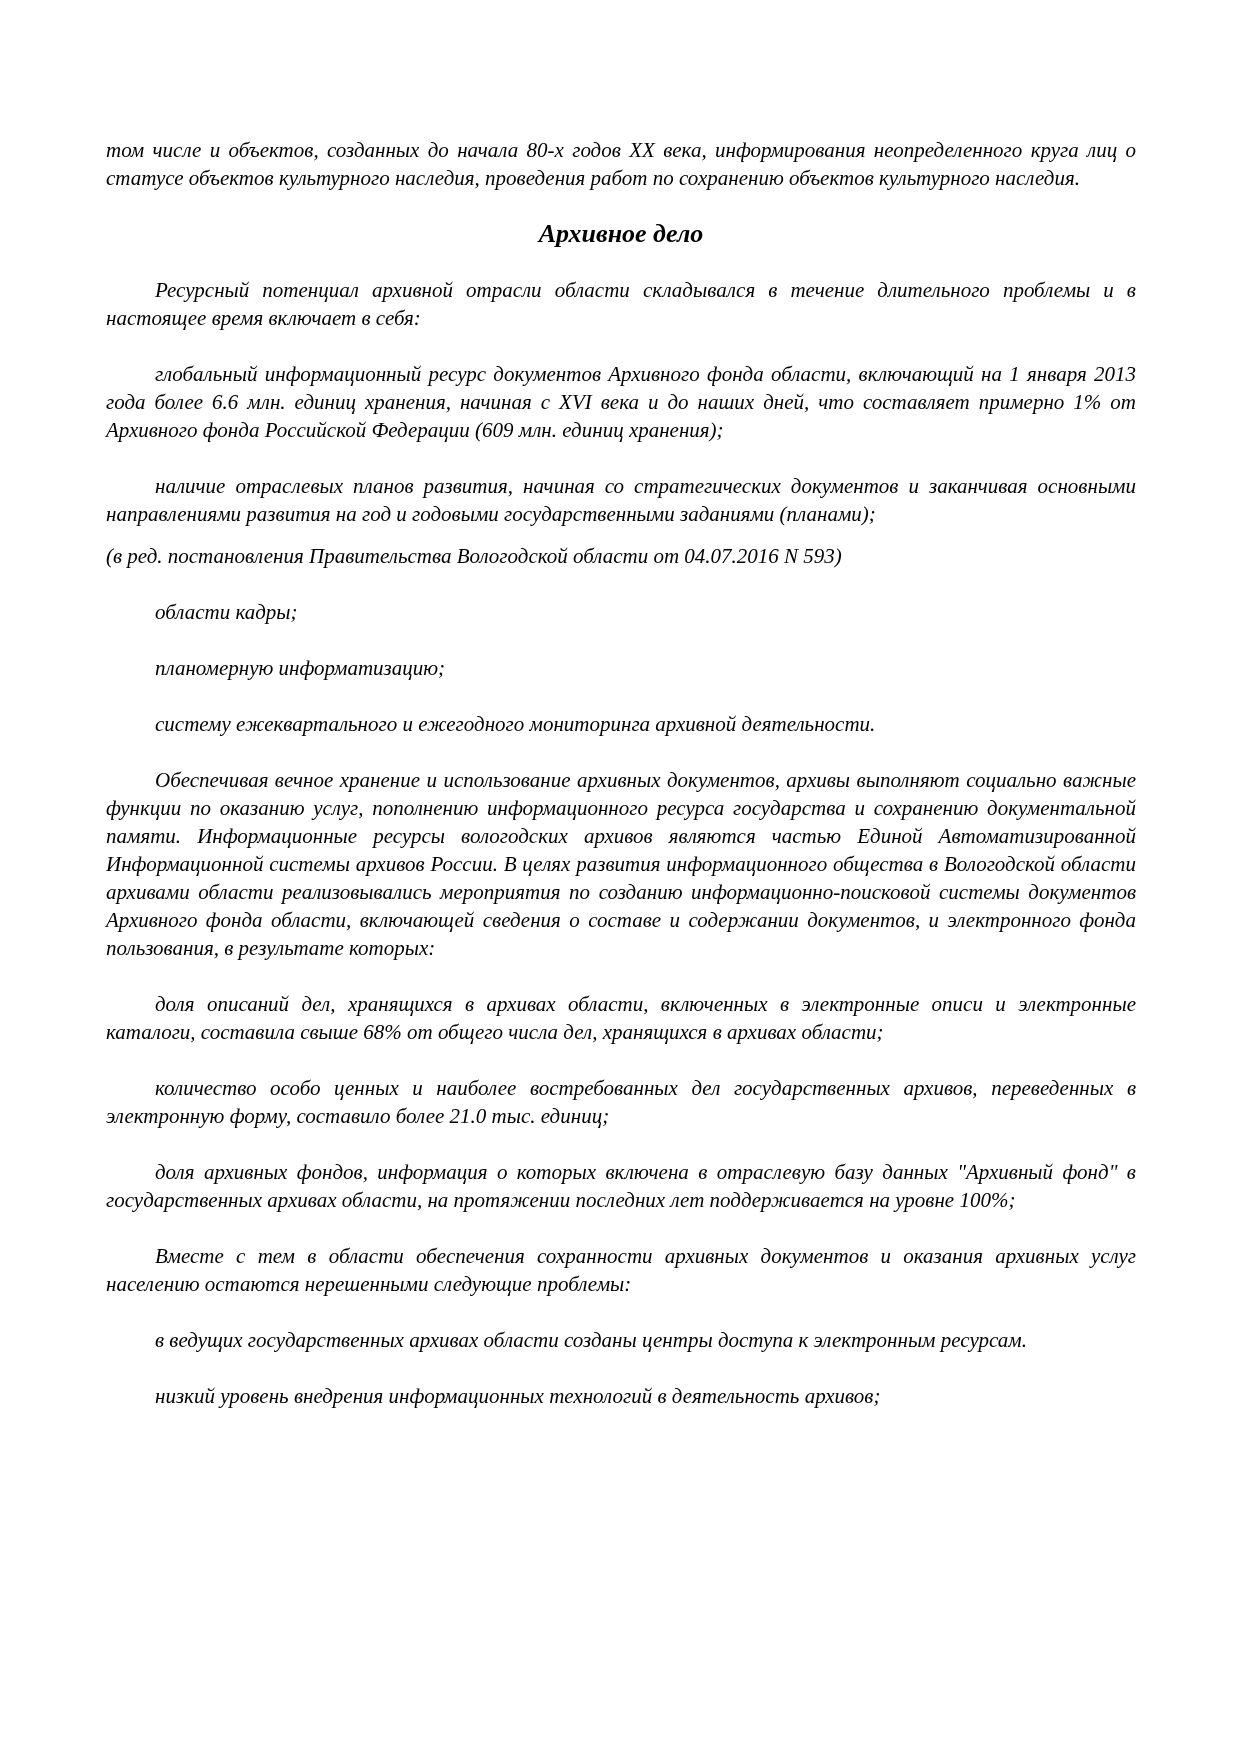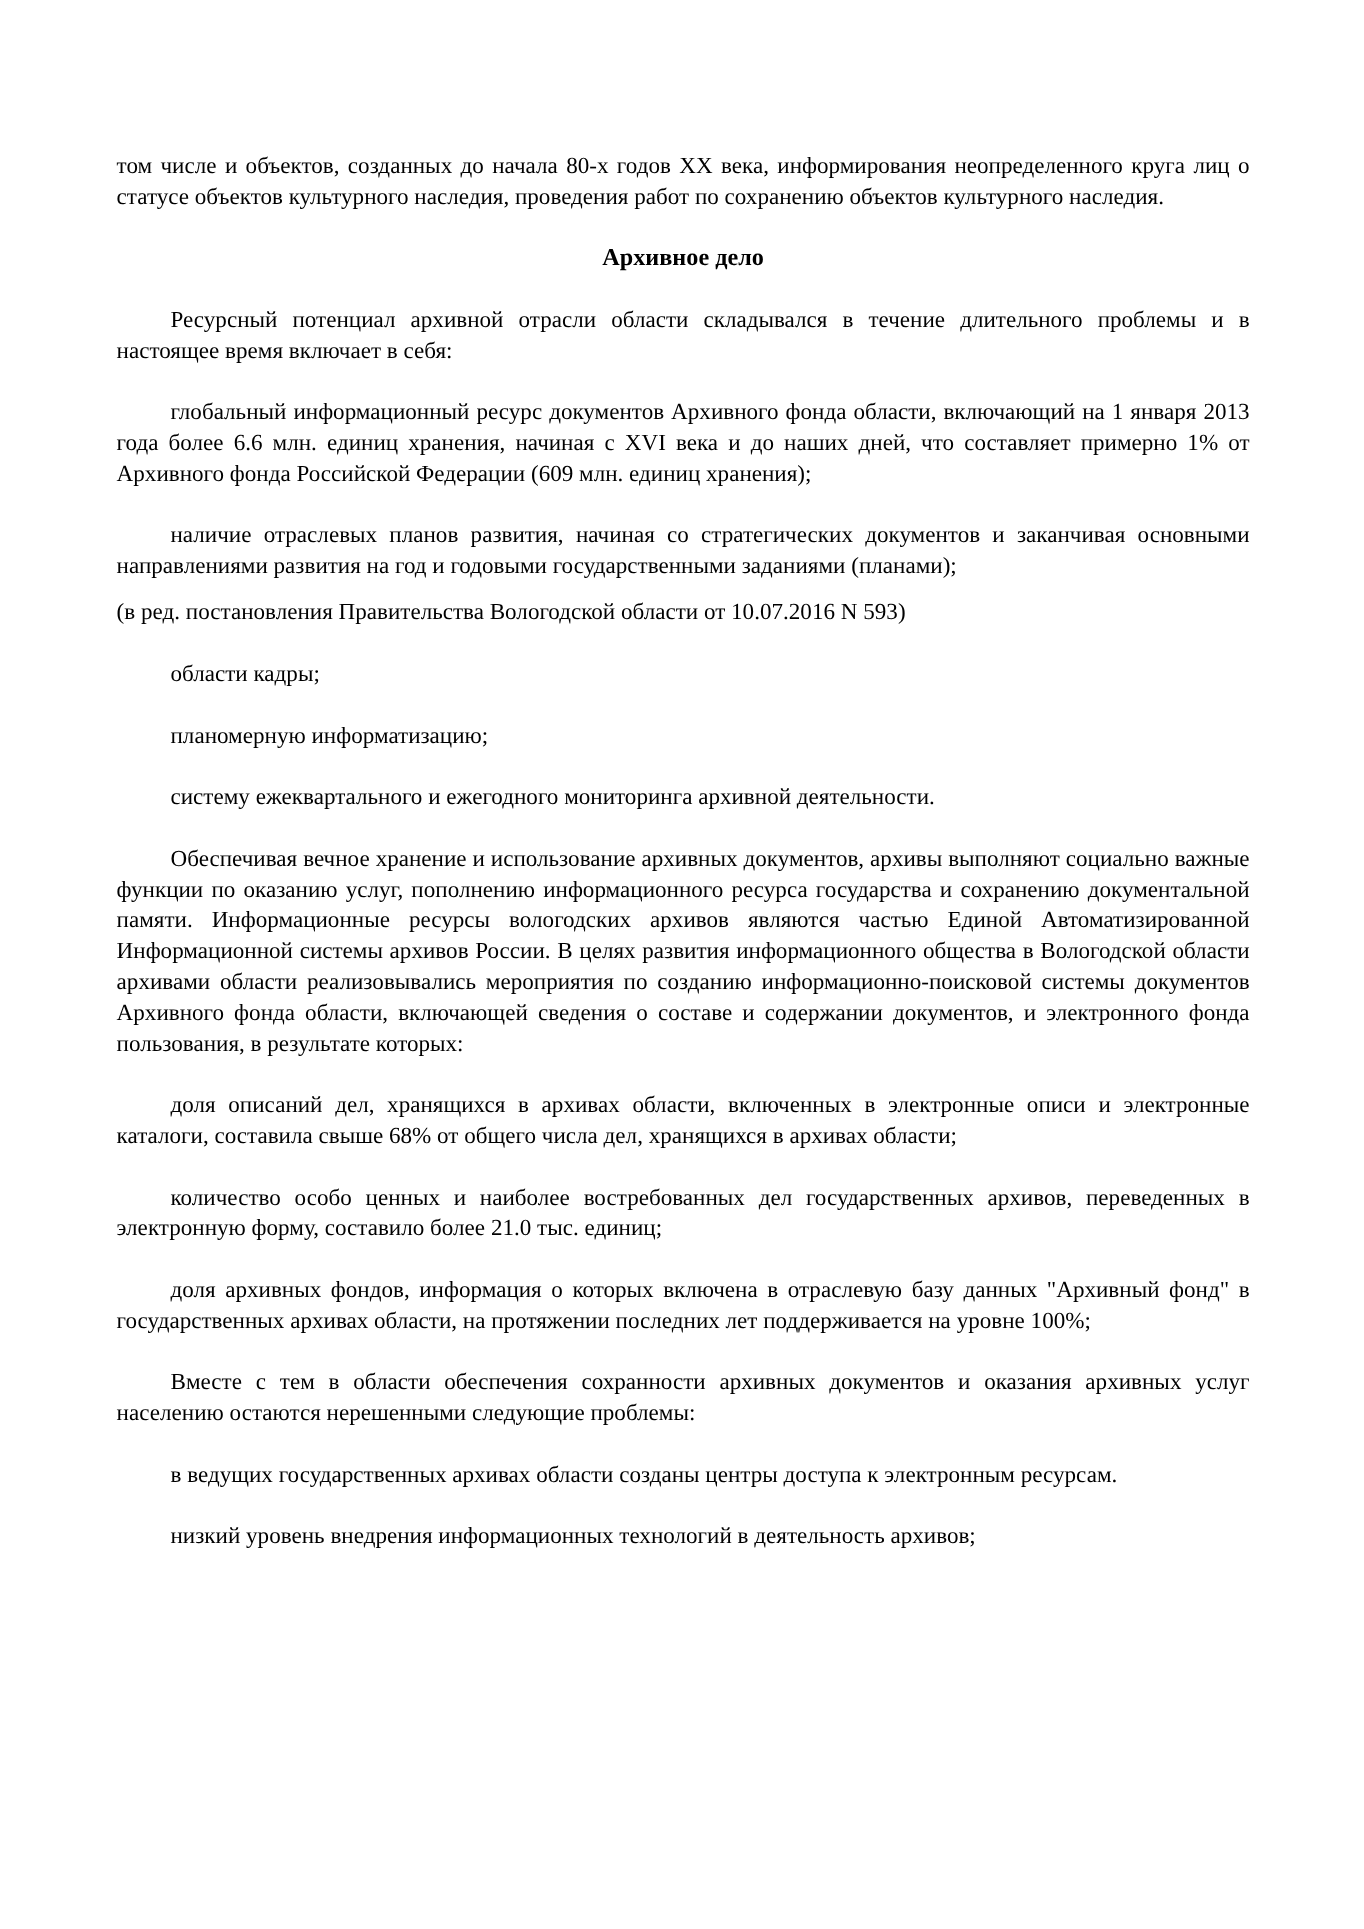--- a/index.html
+++ b/index.html
@@ -9,53 +9,54 @@
     font-family: "Liberation Serif", "DejaVu Serif", serif;
     color: #000000;
   }
   .page {
     width: 1240px;
     min-height: 1754px;
     background: #ffffff;
     padding: 136px 104px 60px 106px;
     font-size: 21px;
     line-height: 28px;
+    font-style: italic;
   }
   .para {
     text-align: justify;
     text-indent: 49px;
     margin-bottom: 28px;
   }
   .para.no-indent { text-indent: 0; }
   .para.tight { margin-bottom: 14px; }
   .heading {
     text-align: center;
     font-weight: bold;
-    font-size: 22px;
+    font-size: 26px;
     line-height: 28px;
     margin: 28px 0 28px 0;
   }
 </style>
 </head>
 <body>
 
 <div class="page">
 
   <p class="para no-indent">том числе и объектов, созданных до начала 80-х годов XX века, информирования неопределенного круга лиц о статусе объектов культурного наследия, проведения работ по сохранению объектов культурного наследия.</p>
 
   <h2 class="heading">Архивное дело</h2>
 
   <p class="para">Ресурсный потенциал архивной отрасли области складывался в течение длительного проблемы и в настоящее время включает в себя:</p>
 
   <p class="para">глобальный информационный ресурс документов Архивного фонда области, включающий на 1 января 2013 года более 6.6 млн. единиц хранения, начиная с XVI века и до наших дней, что составляет примерно 1% от Архивного фонда Российской Федерации (609 млн. единиц хранения);</p>
 
 
   <p class="para tight">наличие отраслевых планов развития, начиная со стратегических документов и заканчивая основными направлениями развития на год и годовыми государственными заданиями (планами);</p>
 
-  <p class="para no-indent">(в ред. постановления Правительства Вологодской области от 10.07.2016 N 593)</p>
+  <p class="para no-indent">(в ред. постановления Правительства Вологодской области от 04.07.2016 N 593)</p>
 
   <p class="para">области кадры;</p>
 
   <p class="para">планомерную информатизацию;</p>
 
   <p class="para">систему ежеквартального и ежегодного мониторинга архивной деятельности.</p>
 
   <p class="para">Обеспечивая вечное хранение и использование архивных документов, архивы выполняют социально важные функции по оказанию услуг, пополнению информационного ресурса государства и сохранению документальной памяти. Информационные ресурсы вологодских архивов являются частью Единой Автоматизированной Информационной системы архивов России. В целях развития информационного общества в Вологодской области архивами области реализовывались мероприятия по созданию информационно-поисковой системы документов Архивного фонда области, включающей сведения о составе и содержании документов, и электронного фонда пользования, в результате которых:</p>
 
   <p class="para">доля описаний дел, хранящихся в архивах области, включенных в электронные описи и электронные каталоги, составила свыше 68% от общего числа дел, хранящихся в архивах области;</p>

